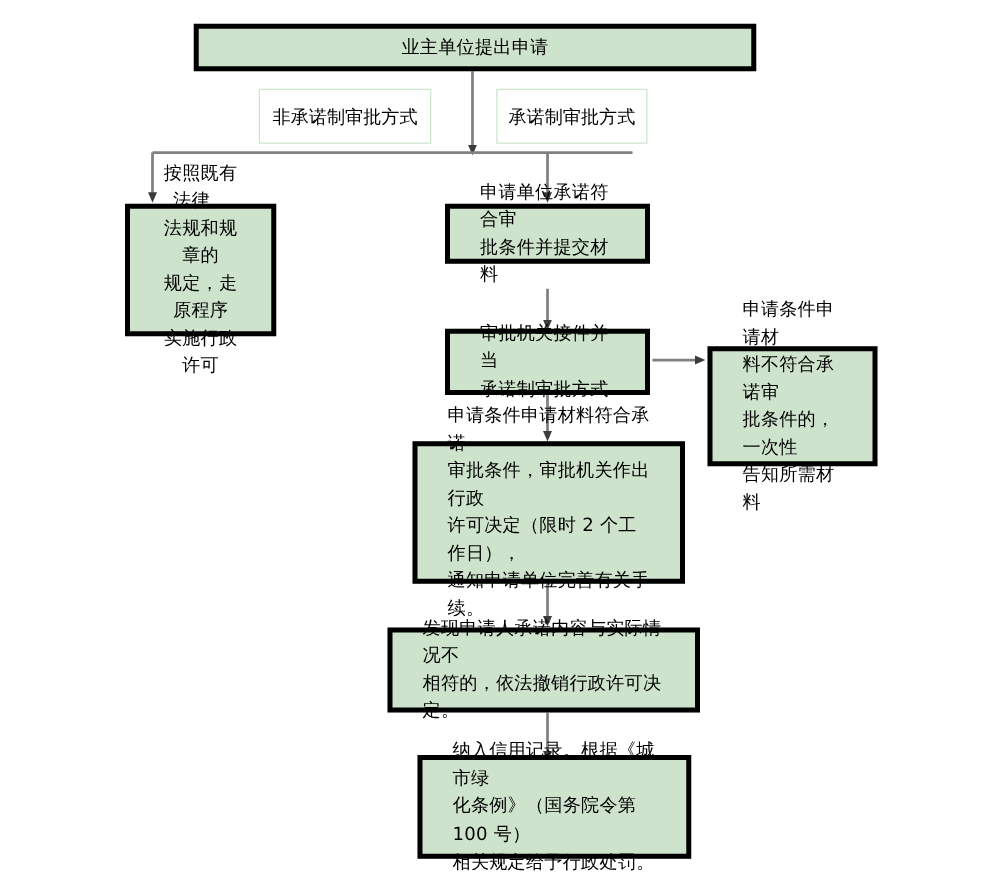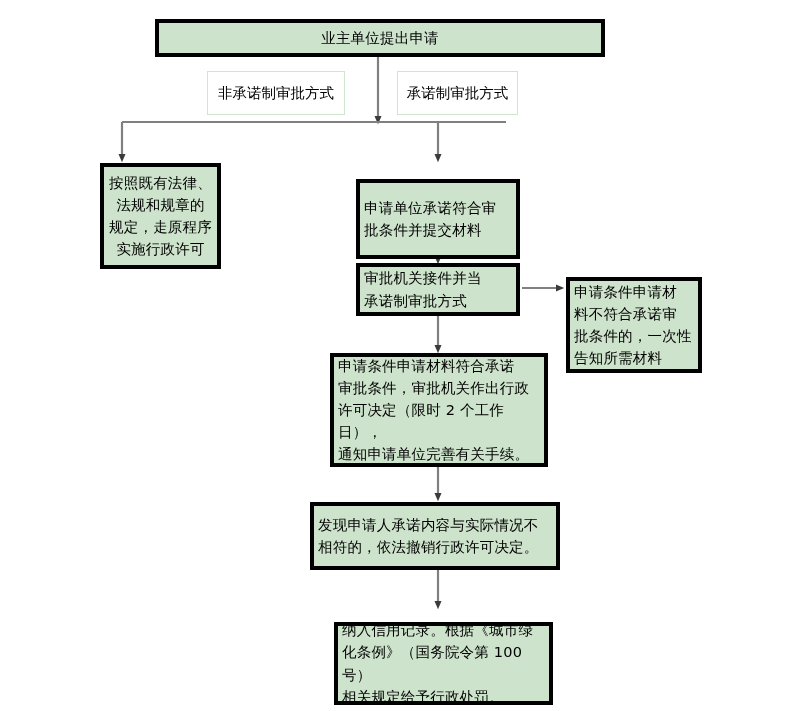--- a/index.html
+++ b/index.html
@@ -34,21 +34,21 @@
     justify-content: center;
     text-align: center;
   }
   .node-left {
     justify-content: flex-start;
     text-align: left;
   }
   .node .txt {
     display: block;
     width: 100%;
-    padding: 0 4px;
+    padding: 0 24px;
   }
   .label-box {
     position: absolute;
     box-sizing: border-box;
     background: #ffffff;
     border: 1px solid #cfe5cd;
     color: #000000;
     font-size: 14.5px;
     display: flex;
     align-items: center;
@@ -111,21 +111,21 @@
     <span class="txt">非承诺制审批方式</span>
   </div>
 
   <div class="node node-center" style="left:80px; top:163px; width:121px; height:106px;margin-left:20px;">
     <span class="txt">按照既有法律、
 法规和规章的
 规定，走原程序
 实施行政许可</span>
   </div>
 
-  <div class="node node-left" style="left:356px; top:163px; width:164px; height:80px;margin-top:16px;">
+  <div class="node node-left" style="left:356px; top:163px; width:164px; height:48px;">
     <span class="txt">申请单位承诺符合审
 批条件并提交材料</span>
   </div>
 
   <div class="node node-left" style="left:356px; top:263px; width:164px; height:53px;">
     <span class="txt">审批机关接件并当
 承诺制审批方式</span>
   </div>
 
   <div class="node node-left" style="left:566px; top:257px; width:136px; height:96px;margin-top:20px;">
@@ -140,19 +140,19 @@
 审批条件，审批机关作出行政
 许可决定（限时 2 个工作日），
 通知申请单位完善有关手续。</span>
   </div>
 
   <div class="node node-left" style="left:310px; top:502px; width:250px; height:68px;justify-content:center;">
     <span class="txt">发现申请人承诺内容与实际情况不
 相符的，依法撤销行政许可决定。</span>
   </div>
 
-  <div class="node node-left" style="left:334px; top:622px; width:219px; height:83px;">
+  <div class="node node-left" style="left:334px; top:604px; width:219px; height:83px;">
     <span class="txt">纳入信用记录。根据《城市绿
 化条例》（国务院令第 100 号）
 相关规定给予行政处罚。</span>
   </div>
 
 </div>
 
 </body></html>

